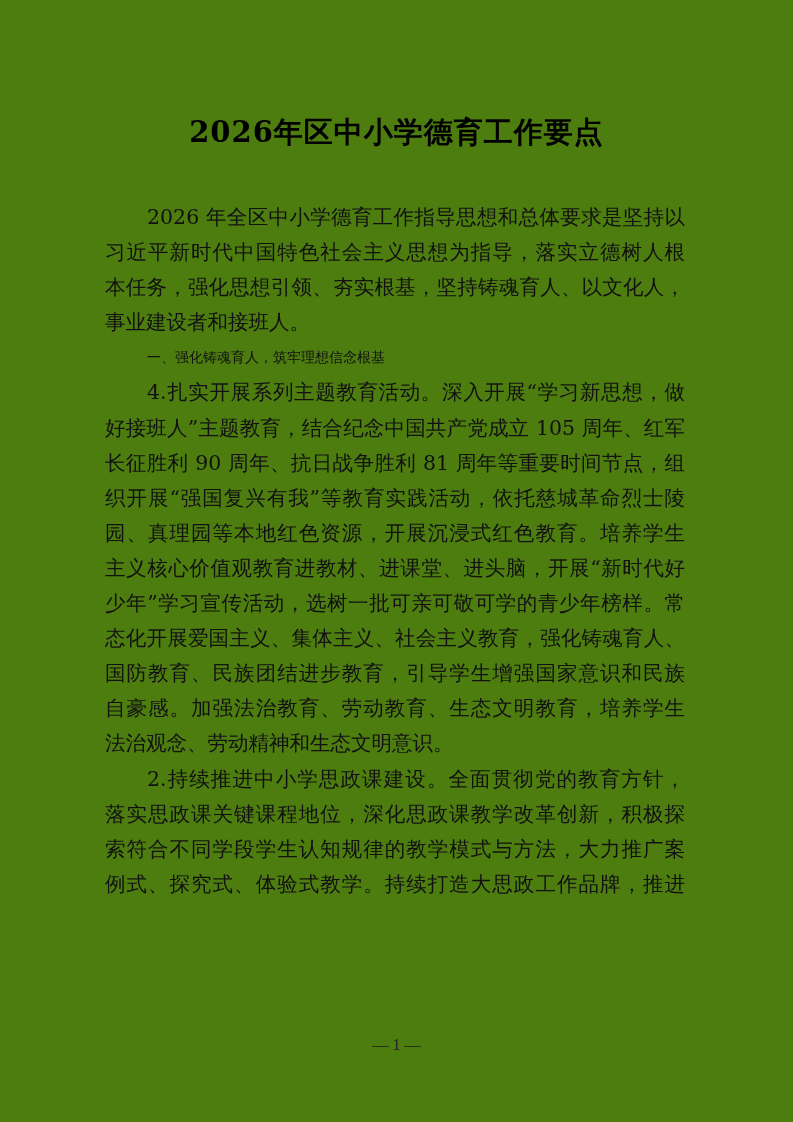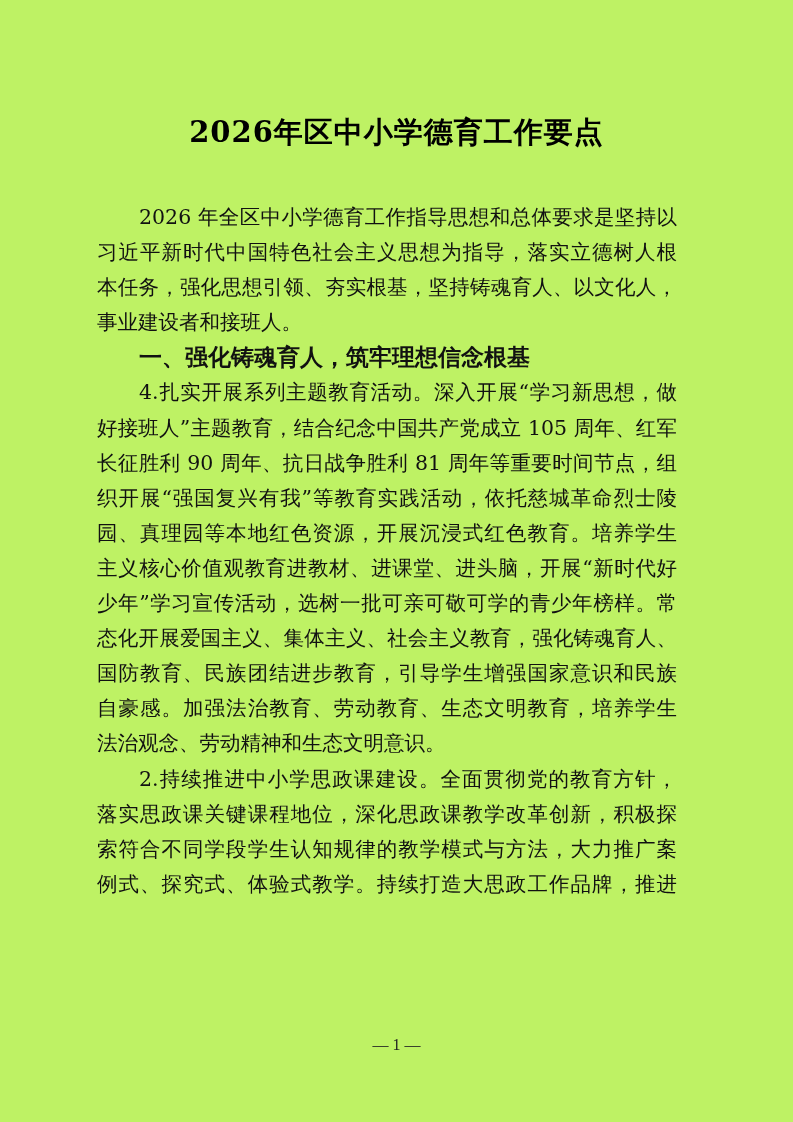--- a/index.html
+++ b/index.html
@@ -1,36 +1,36 @@
 <!DOCTYPE html>
 <html><head>
 <meta charset="utf-8">
 <style>
   html, body { margin: 0; padding: 0; background: #ffffff; }
   body { width: 793px; height: 1122px; position: relative; overflow: hidden; }
-  .page { position: absolute; left: 0; top: 0; width: 793px; height: 1122px; background: #bef264; }
+  .page { position: absolute; left: 0; top: 0; width: 793px; height: 1122px; background: #4d7c0f; }
   .title {
     position: absolute; left: 0; top: 112px; width: 793px; text-align: center;
     font-family: "DejaVu Serif", "Liberation Serif", serif;
     font-weight: bold; font-size: 29px; color: #000; letter-spacing: 1px; line-height: 40px;
   }
   .body {
-    position: absolute; left: 97px; top: 200px; width: 580px;
+    position: absolute; left: 105px; top: 200px; width: 580px;
     font-family: "DejaVu Serif", "Liberation Serif", serif;
     font-size: 20.5px; color: #111; line-height: 35.1px;
   }
   .line {
     display: block; height: 35.1px; white-space: nowrap;
     text-align: justify; text-align-last: justify;
   }
   .line.last { text-align-last: left; }
   .indent { padding-left: 42px; }
   .heading {
     font-family: "DejaVu Sans", "Liberation Sans", sans-serif;
-    font-weight: bold; text-align-last: left; font-size: 23px;
+    font-weight: normal; text-align-last: left; font-size: 14px;
   }
   .footer {
     position: absolute; left: 0; top: 1036px; width: 793px; text-align: center;
     font-family: "Liberation Serif", serif; font-size: 16px; color: #222;
   }
 </style>
 </head>
 <body>
 
 <div class="page">

